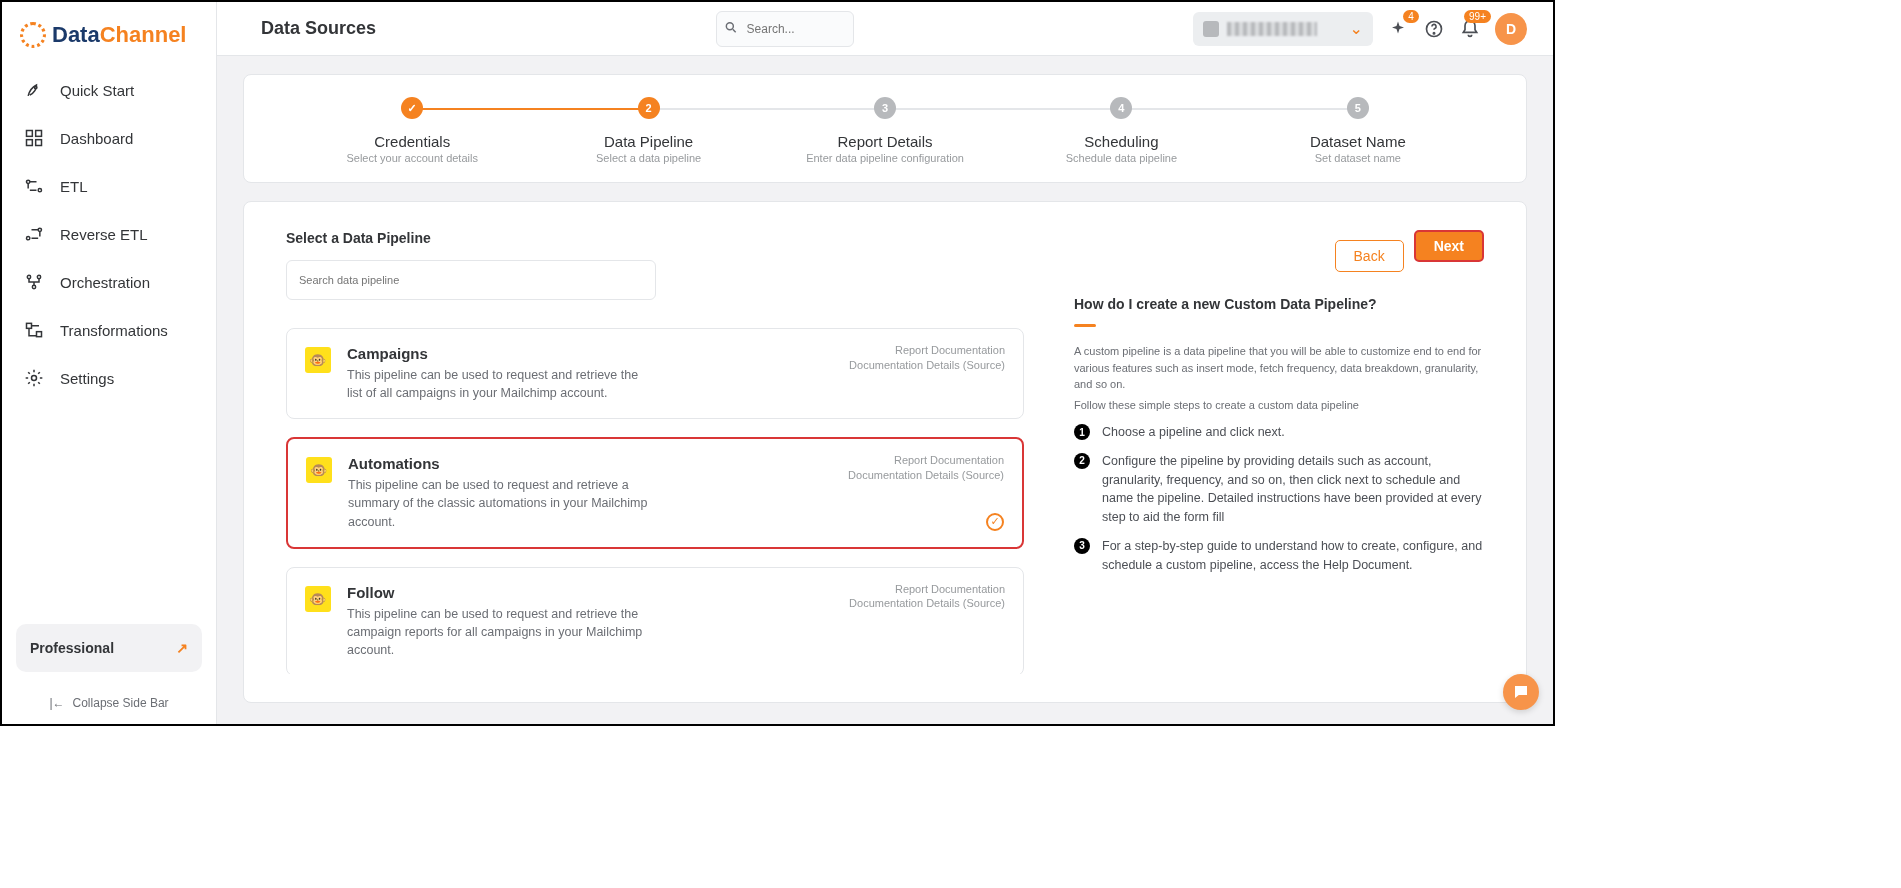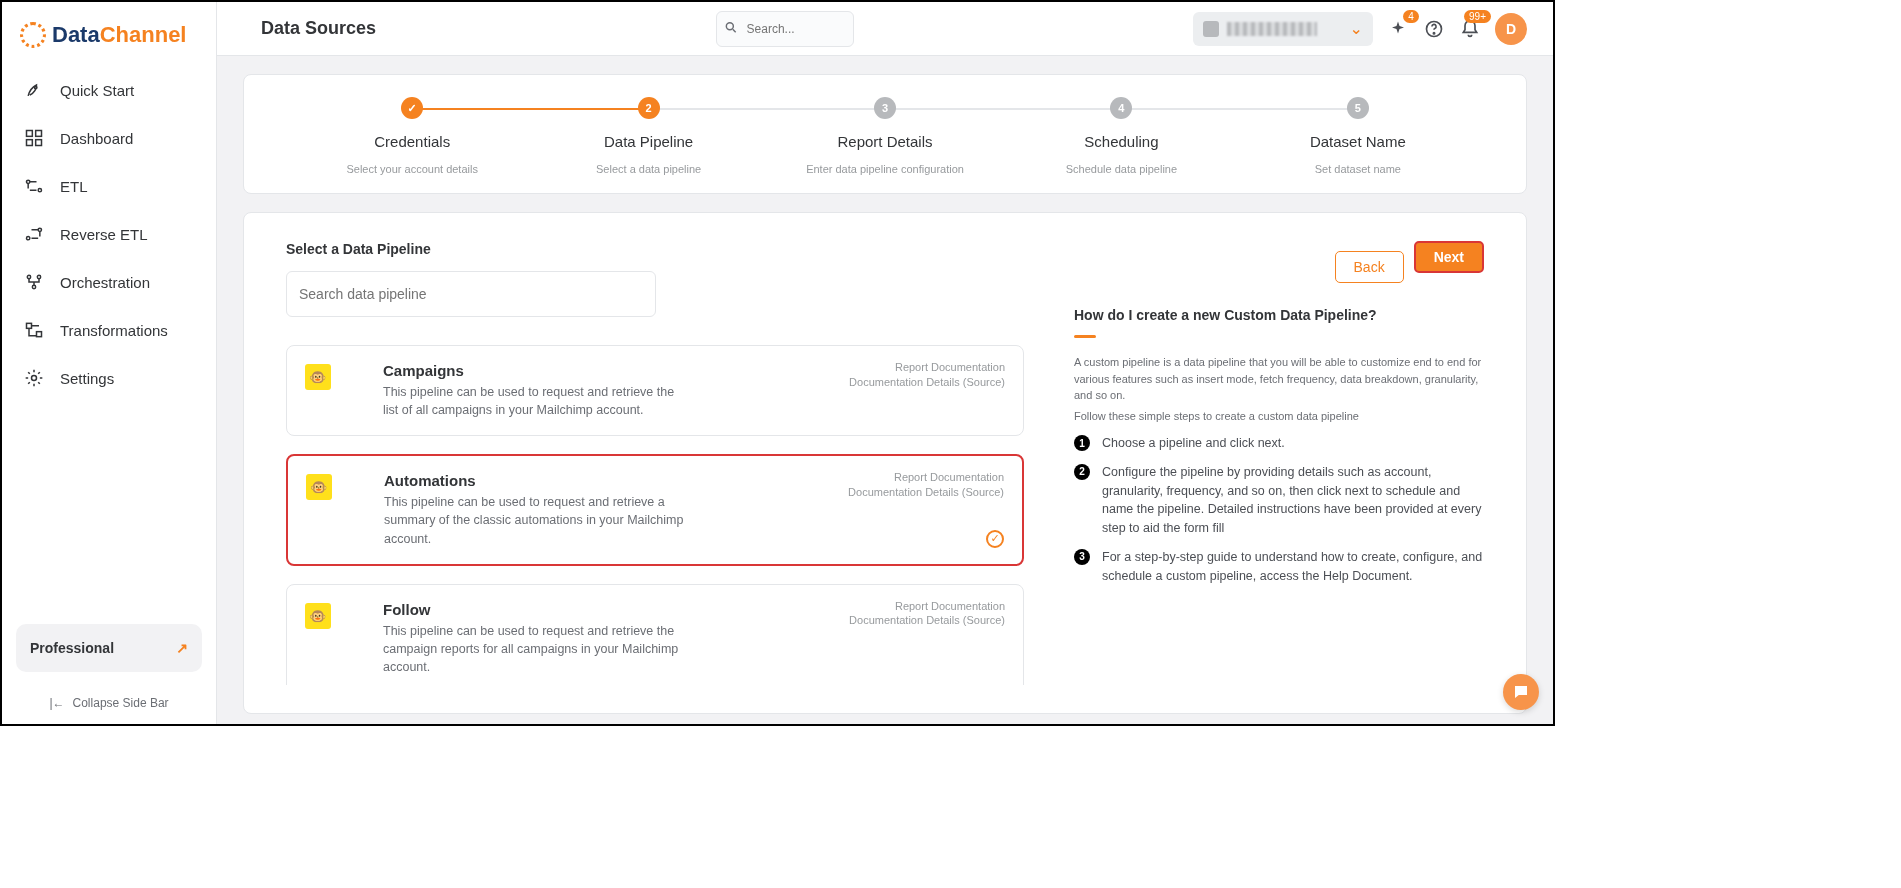--- a/index.html
+++ b/index.html
@@ -173,63 +173,63 @@
   }
   .step-dot{
     width:22px;height:22px;border-radius:11px;
     display:flex;align-items:center;justify-content:center;
     font-size:11px;font-weight:600;color:#fff;
     z-index:2;margin-bottom:14px;
   }
   .dot-done{background:var(--orange);}
   .dot-active{background:var(--orange);}
   .dot-pending{background:var(--grey-400);}
-  .step-title{font-size:15px;color:var(--grey-800);margin-bottom:13px;}
+  .step-title{font-size:15px;color:var(--grey-800);margin-bottom:2px;}
   .step-sub{font-size:11px;color:var(--grey-500);}
   .step-line{
     position:absolute;top:11px;left:50%;right:-50%;height:2px;z-index:1;
   }
   .line-done{background:var(--orange);}
   .line-pending{background:var(--grey-300);}
   
   .content{
     margin-top:18px;
     background:#fff;
     border:1px solid var(--grey-300);
     border-radius:8px;
     padding:28px 42px;
     height:calc(100% - 130px);
     display:flex;gap:50px;
     overflow:hidden;
   }
   .left-col{flex:1;min-width:0;display:flex;flex-direction:column;}
   .section-title{font-size:14px;font-weight:700;margin-bottom:14px;}
   .pipe-search input{
-    width:370px;height:46px;
+    width:370px;height:40px;
     border:1px solid var(--grey-300);border-radius:6px;
-    padding:0 12px;font-size:14px;color:var(--grey-600);
+    padding:0 12px;font-size:11px;color:var(--grey-600);
   }
   .pipes{margin-top:28px;flex:1;overflow:hidden;}
   .pipe{
     border:1px solid var(--grey-300);
     border-radius:8px;
     padding:16px 18px;
     display:flex;gap:16px;align-items:flex-start;
     margin-bottom:18px;
     position:relative;
     cursor:pointer;
   }
   .pipe.selected{border:2px solid var(--red);}
   .pipe .mc{
     width:26px;height:26px;background:var(--mc-yellow);
     border-radius:3px;flex:0 0 26px;
     display:flex;align-items:center;justify-content:center;
     font-size:14px;margin-top:2px;
   }
-  .pipe-body{flex:1;min-width:0;margin-left:36px;}
+  .pipe-body{flex:1;min-width:0;}
   .pipe-name{font-size:15px;font-weight:700;margin-bottom:4px;color:var(--grey-800);}
   .pipe-desc{font-size:12.5px;color:var(--grey-600);line-height:1.45;max-width:305px;}
   .pipe-links{
     position:absolute;top:14px;right:18px;
     text-align:right;font-size:11px;
   }
   .pipe-links a{display:block;color:var(--grey-500);text-decoration:none;line-height:1.35;}
   .pipe .check{
     position:absolute;right:18px;bottom:16px;
     width:18px;height:18px;border:2px solid var(--orange);border-radius:9px;

